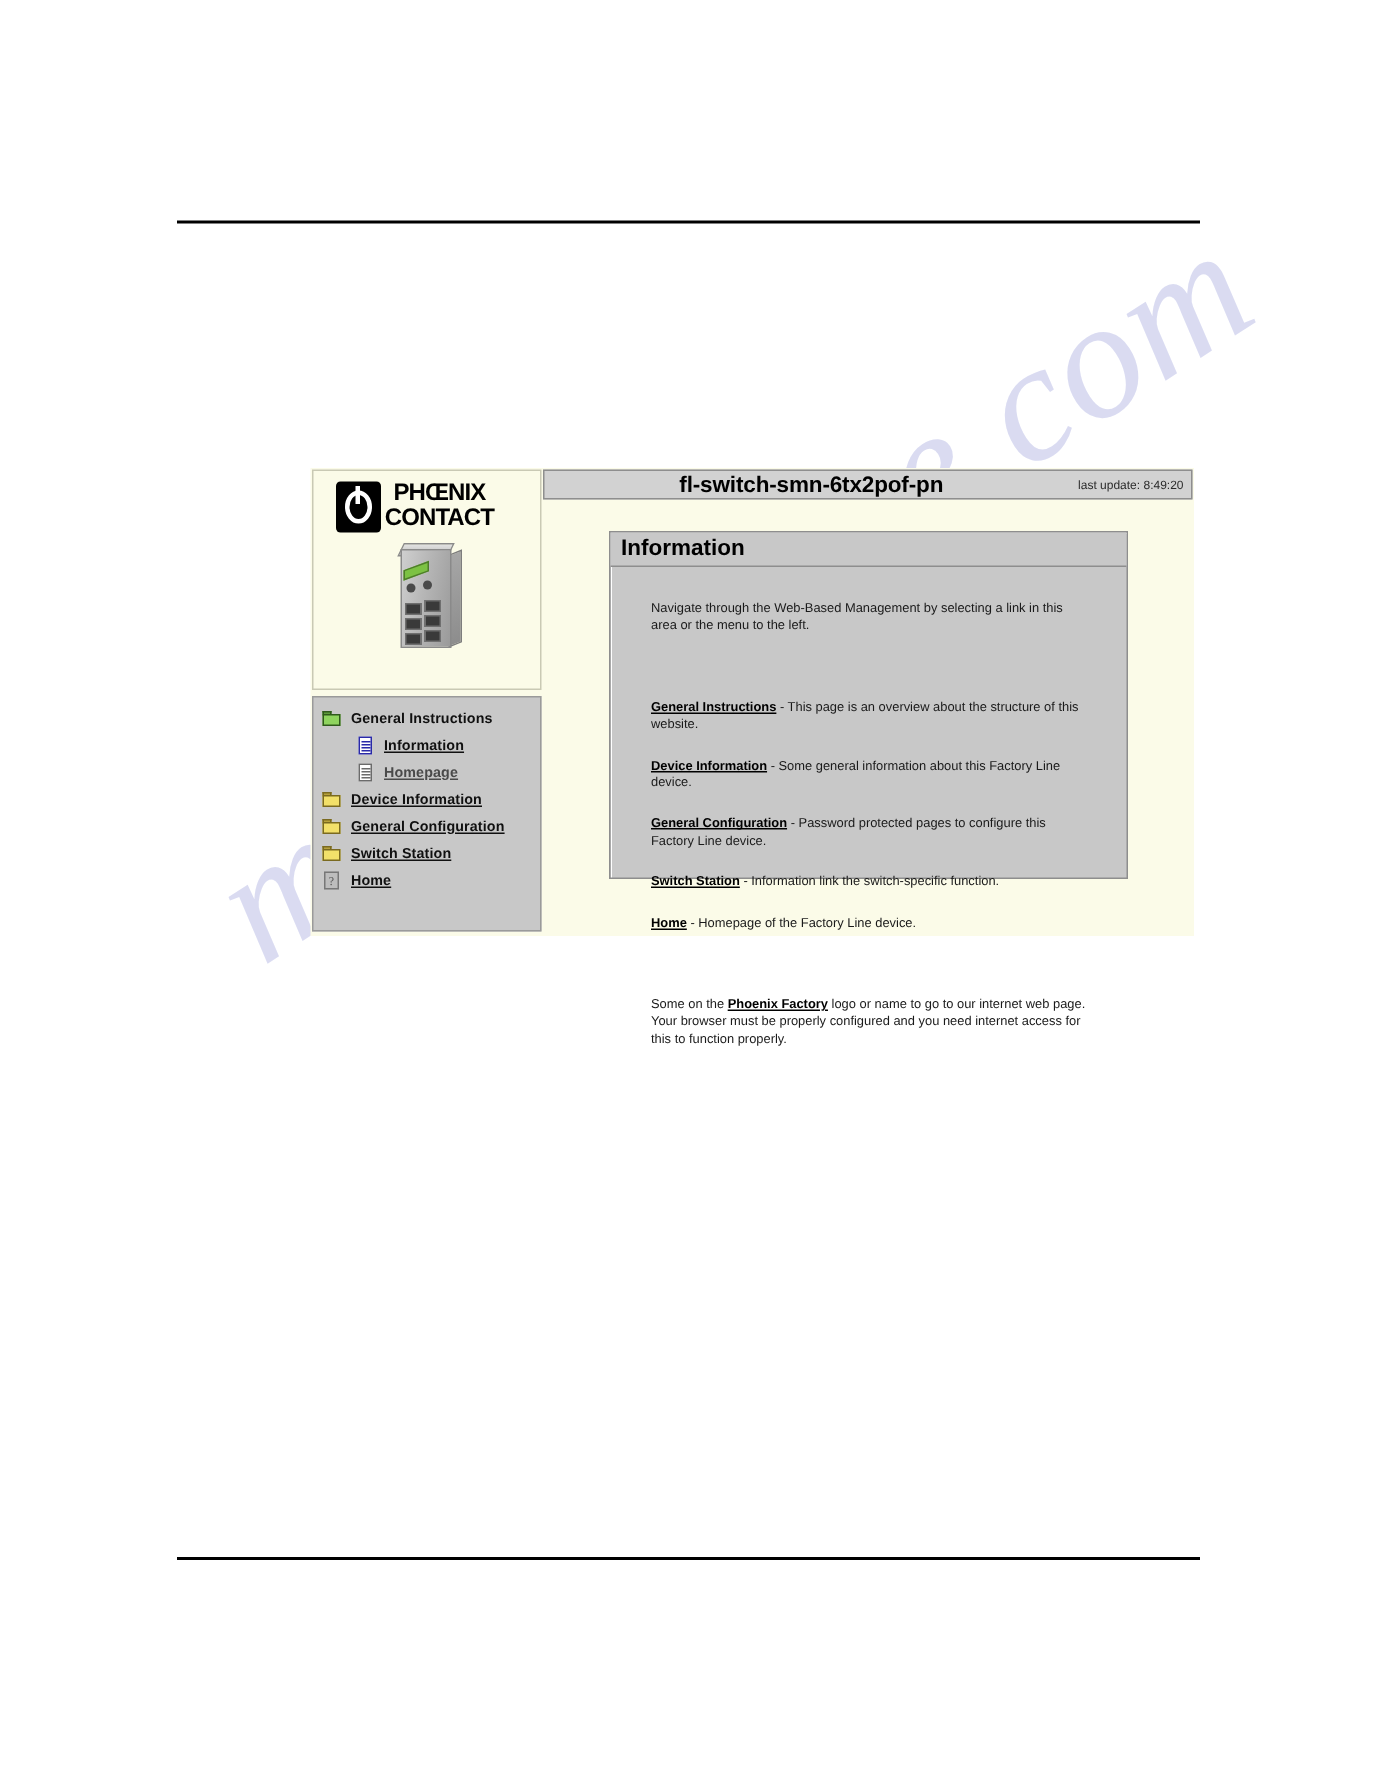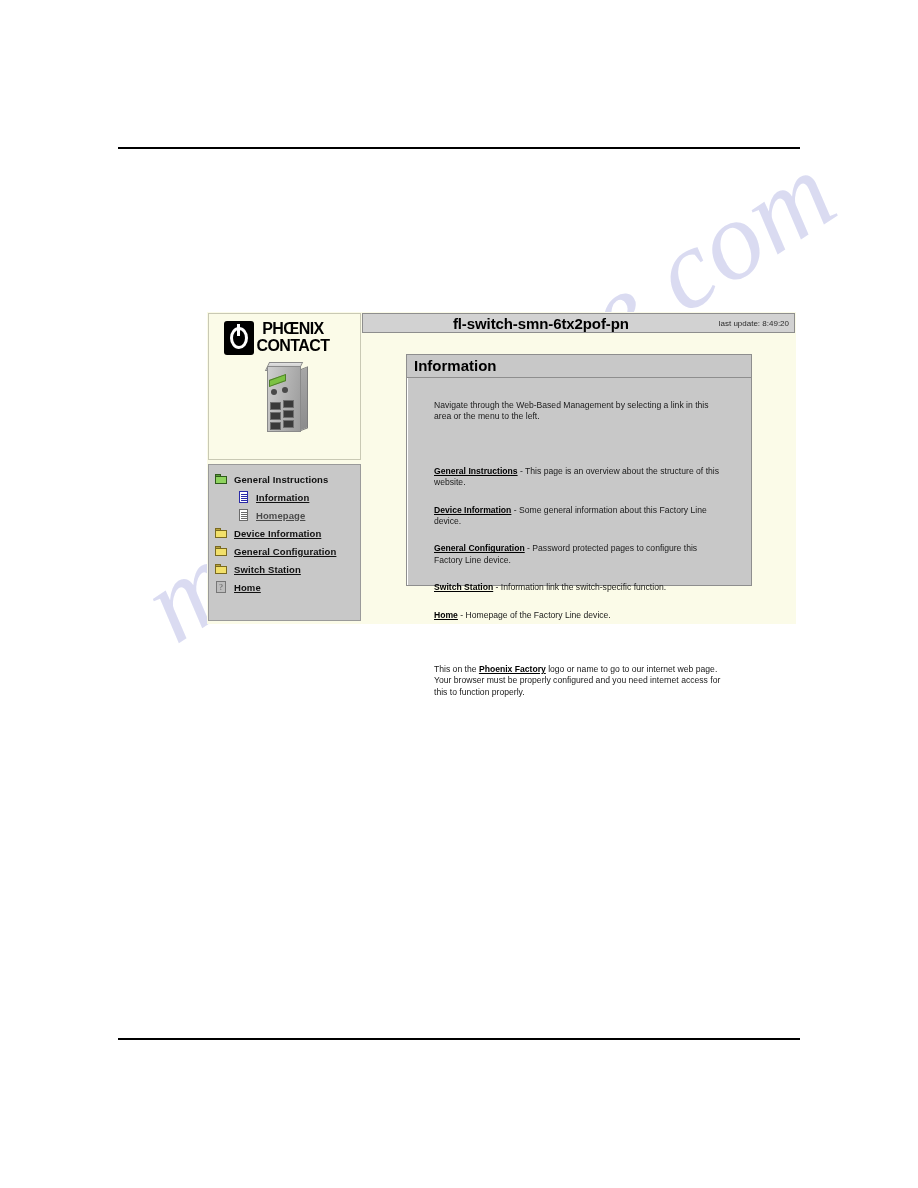--- a/index.html
+++ b/index.html
@@ -486,20 +486,20 @@
         <p>
           <span class="lnk">Switch Station</span><span> - Information link the switch-specific function.</span>
         </p>
         <p>
           <span class="lnk">Home</span><span> - Homepage of the Factory Line device.</span>
         </p>
 
         <div class="gap"></div>
 
         <p>
-          <span>This on the </span><span class="lnk">Phoenix Factory</span><span> logo or name to go to our internet web page. Your browser must be properly configured and you need internet access for this to function properly.</span>
+          <span>Some on the </span><span class="lnk">Phoenix Factory</span><span> logo or name to go to our internet web page. Your browser must be properly configured and you need internet access for this to function properly.</span>
         </p>
 
       </div>
     </div>
 
   </div>
 </div>
 
 </body></html>

